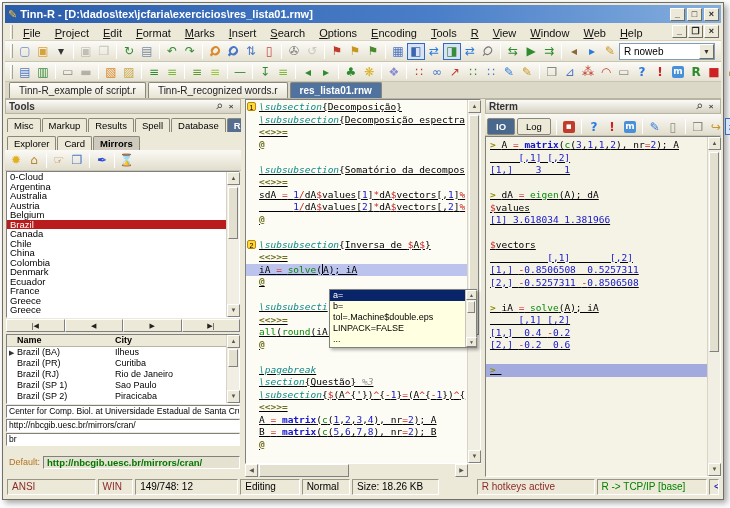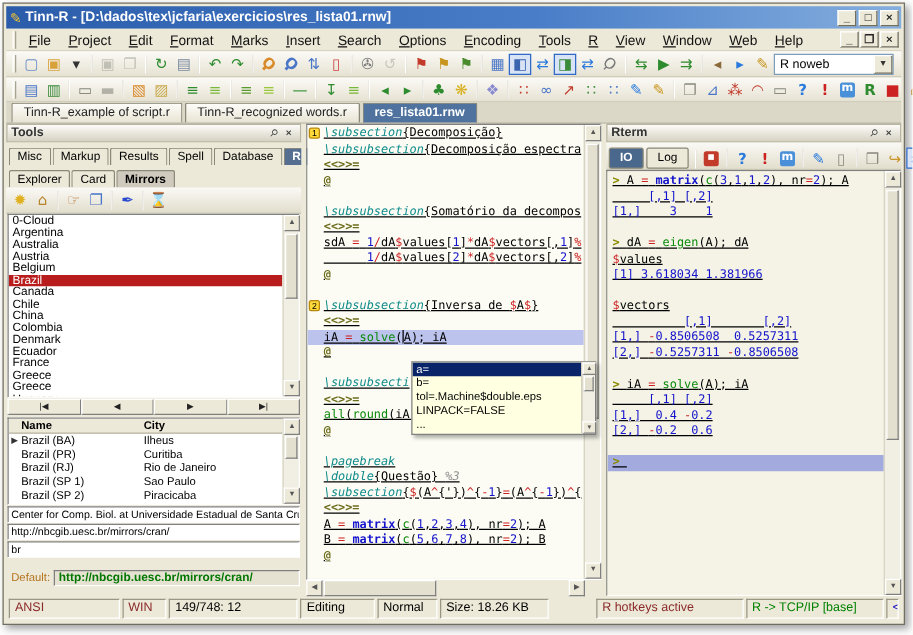--- a/index.html
+++ b/index.html
@@ -547,21 +547,21 @@
               <div class="cline"><span class="tk-k">&lt;&lt;&gt;&gt;=</span></div>
               <div class="cline curline"><span class="tk-x">iA </span><span class="tk-o">=</span><span class="tk-x"> </span><span class="tk-g">solve</span><span class="tk-x">(</span><span class="caret"></span><span class="tk-x">A); iA</span></div>
               <div class="cline"><span class="tk-k">@</span></div>
               <div class="cline"></div>
               <div class="cline"><span class="tk-t">\subsubsecti</span></div>
               <div class="cline"><span class="tk-k">&lt;&lt;&gt;&gt;=</span></div>
               <div class="cline"><span class="tk-g">all</span><span class="tk-x">(</span><span class="tk-g">round</span><span class="tk-x">(iA, </span><span class="tk-n">5</span><span class="tk-x">) </span><span class="tk-o">==</span><span class="tk-x"> </span><span class="tk-g">round</span><span class="tk-x">(sdA, </span><span class="tk-n">5</span><span class="tk-x">))</span></div>
               <div class="cline"><span class="tk-k">@</span></div>
               <div class="cline"></div>
               <div class="cline"><span class="tk-t">\pagebreak</span></div>
-              <div class="cline"><span class="tk-t">\double</span><span class="tk-x">{Questão} </span><span class="tk-c">%3</span></div>
+              <div class="cline"><span class="tk-t">\section</span><span class="tk-x">{Questão} </span><span class="tk-c">%3</span></div>
               <div class="cline"><span class="tk-t">\subsection</span><span class="tk-x">{</span><span class="tk-o">$</span><span class="tk-x">(A</span><span class="tk-o">^</span><span class="tk-x">{'})</span><span class="tk-o">^</span><span class="tk-x">{</span><span class="tk-o">-</span><span class="tk-n">1</span><span class="tk-x">}</span><span class="tk-o">=</span><span class="tk-x">(A</span><span class="tk-o">^</span><span class="tk-x">{</span><span class="tk-o">-</span><span class="tk-n">1</span><span class="tk-x">})</span><span class="tk-o">^</span><span class="tk-x">{</span></div>
               <div class="cline"><span class="tk-k">&lt;&lt;&gt;&gt;=</span></div>
               <div class="cline"><span class="tk-x">A </span><span class="tk-o">=</span><span class="tk-x"> </span><span class="tk-b">matrix</span><span class="tk-x">(</span><span class="tk-g">c</span><span class="tk-x">(</span><span class="tk-n">1</span><span class="tk-x">,</span><span class="tk-n">2</span><span class="tk-x">,</span><span class="tk-n">3</span><span class="tk-x">,</span><span class="tk-n">4</span><span class="tk-x">), nr</span><span class="tk-o">=</span><span class="tk-n">2</span><span class="tk-x">); A</span></div>
               <div class="cline"><span class="tk-x">B </span><span class="tk-o">=</span><span class="tk-x"> </span><span class="tk-b">matrix</span><span class="tk-x">(</span><span class="tk-g">c</span><span class="tk-x">(</span><span class="tk-n">5</span><span class="tk-x">,</span><span class="tk-n">6</span><span class="tk-x">,</span><span class="tk-n">7</span><span class="tk-x">,</span><span class="tk-n">8</span><span class="tk-x">), nr</span><span class="tk-o">=</span><span class="tk-n">2</span><span class="tk-x">); B</span></div>
               <div class="cline"><span class="tk-k">@</span></div>
             </div>
           <div class="sbv">
             <div class="sbtn">▲</div>
             <div class="strack">
               <div class="sthumb" style="left:1px;right:1px;top:2px;height:220px;"></div>

